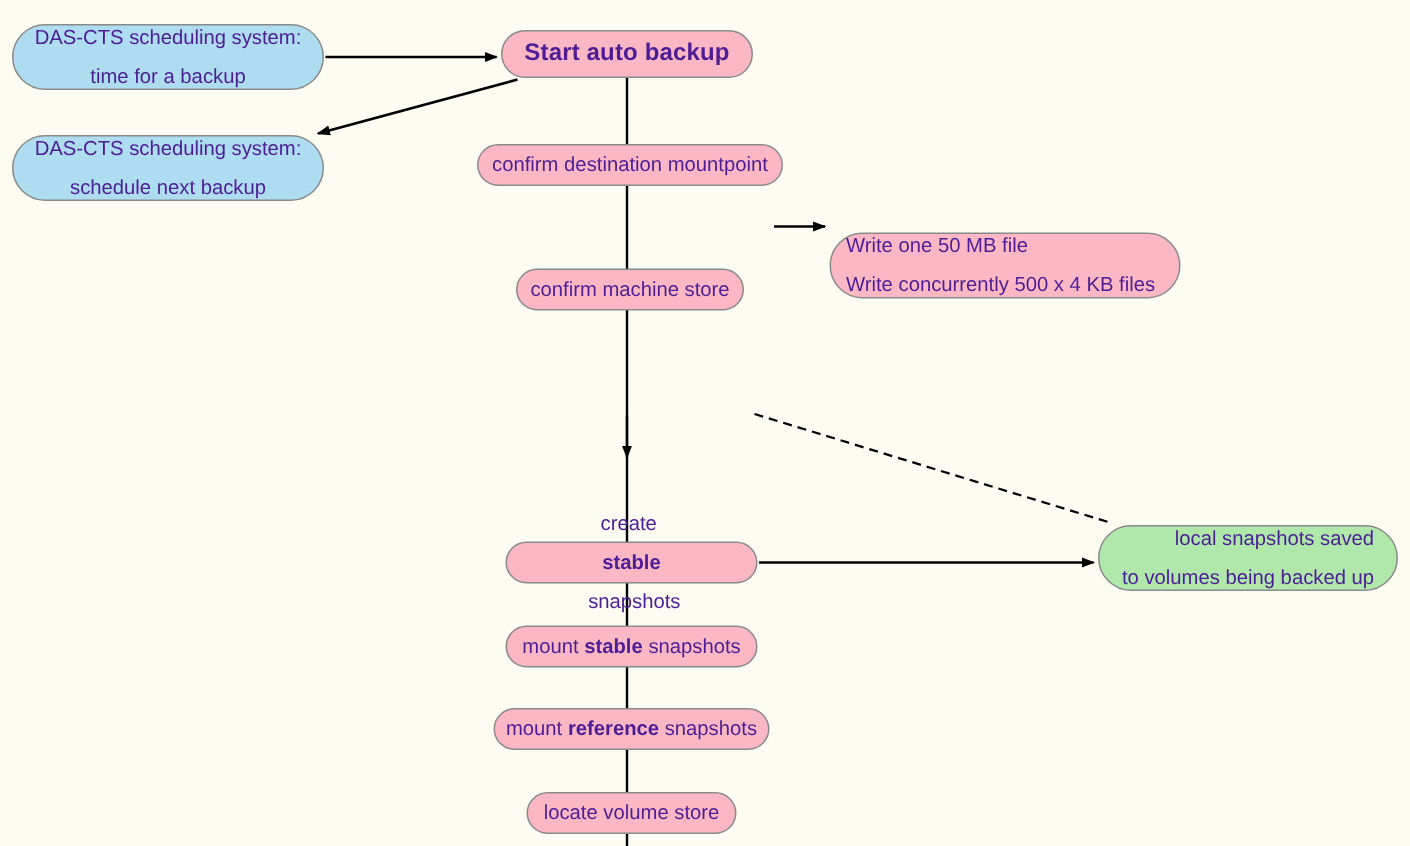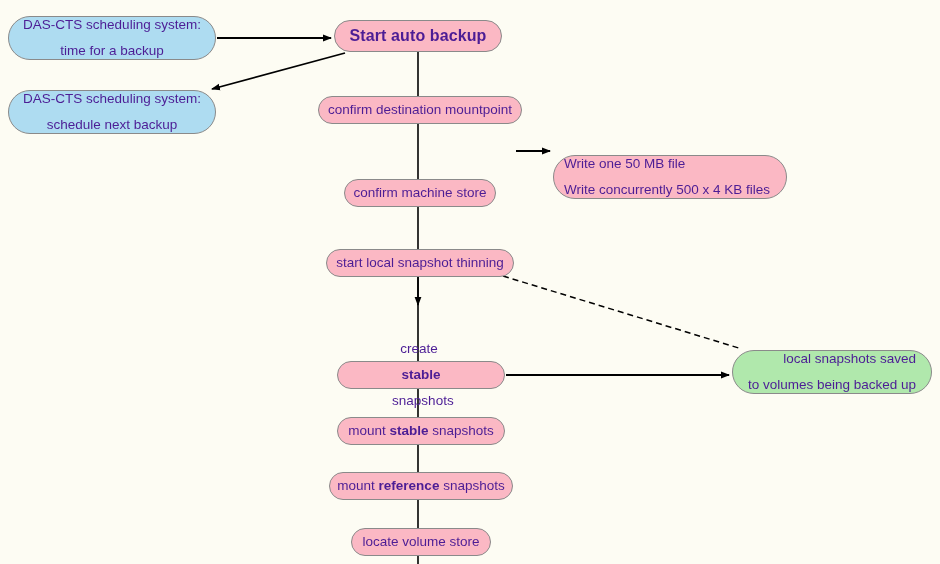--- a/index.html
+++ b/index.html
@@ -93,21 +93,20 @@
   <div class="node pink start" style="left:334px; top:20px; width:168px; height:32px;">Start auto backup</div>
 
   <div class="node pink" style="left:318px; top:96px; width:204px; height:28px;">confirm destination mountpoint</div>
 
 
   <div class="node pink leftalign" style="left:553px; top:128px; width:234px; height:44px;margin-top:27px;">Write one 50 MB file
 Write concurrently 500 x 4 KB files</div>
 
   <div class="node pink" style="left:344px; top:179px; width:152px; height:28px;">confirm machine store</div>
 
-  <div class="node pink" style="left:326px; top:249px; width:188px; height:28px;">start local snapshot thinning</div>
 
 
   <div class="node pink" style="left:337px; top:361px; width:168px; height:28px;flex-direction:column;"><span>create </span><span class="bold">stable</span><span> snapshots</span></div>
 
   <div class="node green" style="left:732px; top:350px; width:200px; height:44px;">local snapshots saved
 to volumes being backed up</div>
 
   <div class="node pink" style="left:337px; top:417px; width:168px; height:28px;"><span>mount </span><span class="bold">stable</span><span> snapshots</span></div>
 
   <div class="node pink" style="left:329px; top:472px; width:184px; height:28px;"><span>mount </span><span class="bold">reference</span><span> snapshots</span></div>

